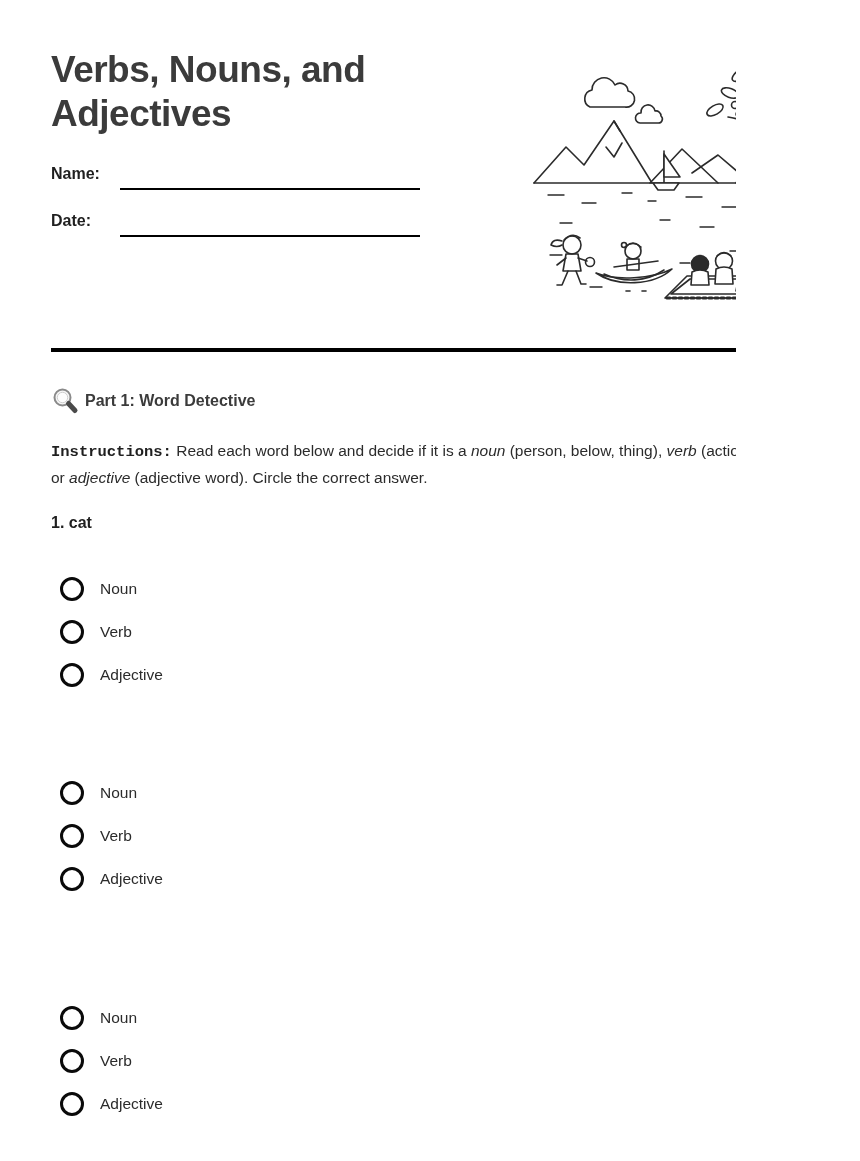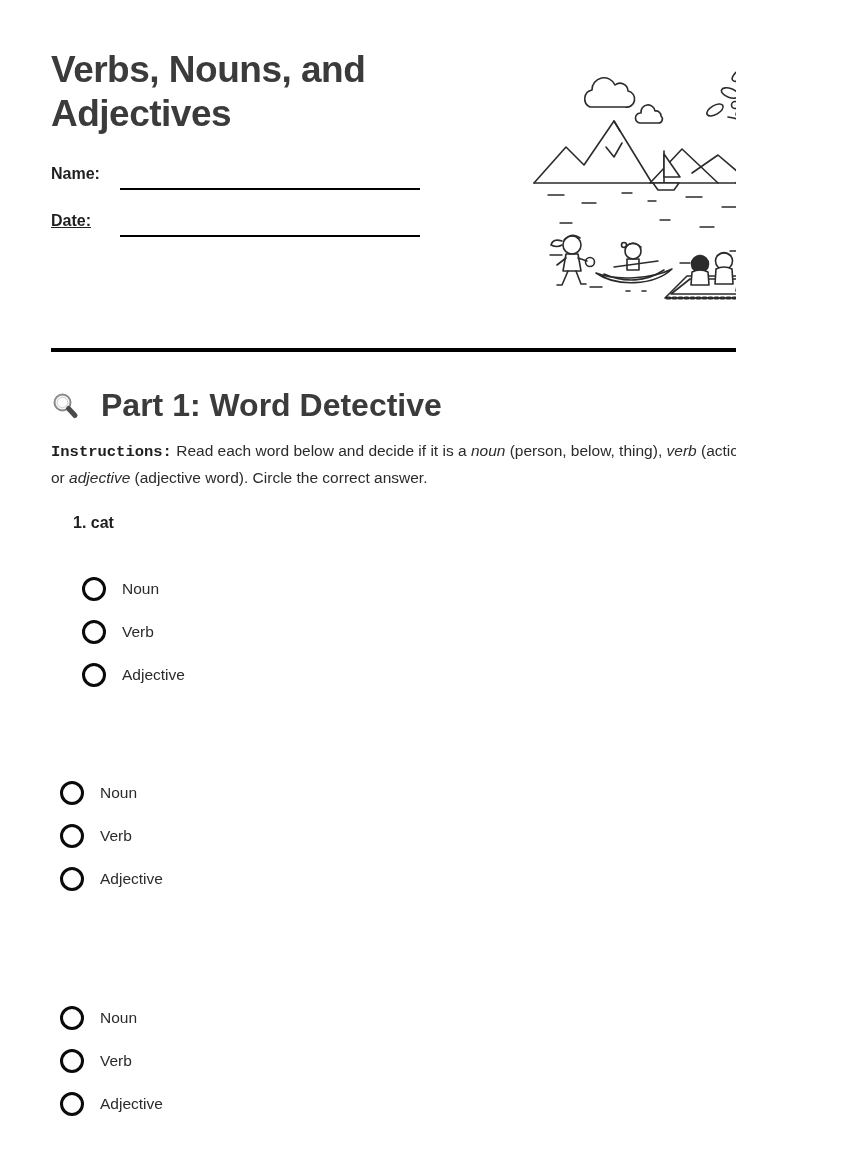--- a/index.html
+++ b/index.html
@@ -26,21 +26,21 @@
   }
   .field-label {
     position: absolute;
     left: 51px;
     font-size: 16px;
     font-weight: 700;
     color: #1f1f1f;
     text-align: center;
   }
   .name-label { top: 165px; }
-  .date-label { top: 212px; text-decoration: underline; }
+  .date-label { top: 212px; }
   .write-line {
     position: absolute;
     left: 120px;
     width: 300px;
     height: 0;
     border-bottom: 2px solid #000000;
     background: transparent;
   }
   .name-line { top: 188px; }
   .date-line { top: 235px; }
@@ -60,22 +60,22 @@
     height: 4px;
     background: #000000;
   }
   
   .part-heading {
     position: absolute;
     left: 51px;
     top: 387px;
     display: flex;
     align-items: center;
-    gap: 22px;
-    font-size: 32px;
+    gap: 6px;
+    font-size: 16px;
     font-weight: 700;
     color: #3b3b3b;
   }
   .part-heading .mag { flex: 0 0 auto; }
   .instructions {
     position: absolute;
     left: 51px;
     top: 438px;
     width: 752px;
     font-size: 15.5px;
@@ -83,21 +83,21 @@
     color: #2b2b2b;
   }
   .instructions .bold { font-weight: 700; color: #1f1f1f; font-family: Liberation Mono, monospace; }
   .instructions em { font-style: italic; }
   
   .question {
     position: absolute;
     left: 51px;
     width: 740px;
   }
-  .q1 { top: 512px; margin-left: 22px; }
+  .q1 { top: 512px; }
   .q2 { top: 738px; }
   .q3 { top: 963px; }
   .q-label {
     font-size: 16px;
     font-weight: 700;
     color: #1f1f1f;
     line-height: 22px;
   }
   .options { margin-top: 43px; padding-left: 9px; }
   .option-row {

